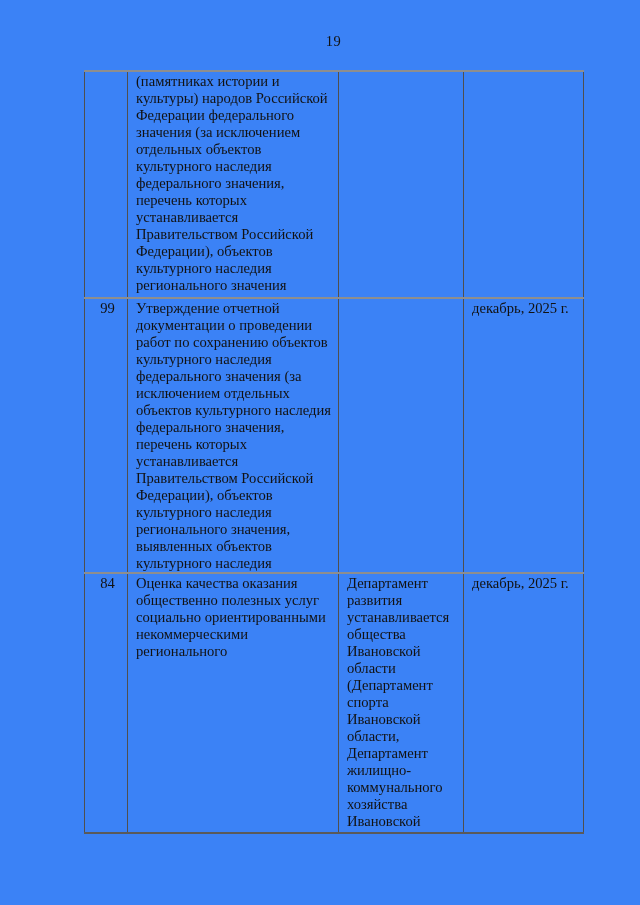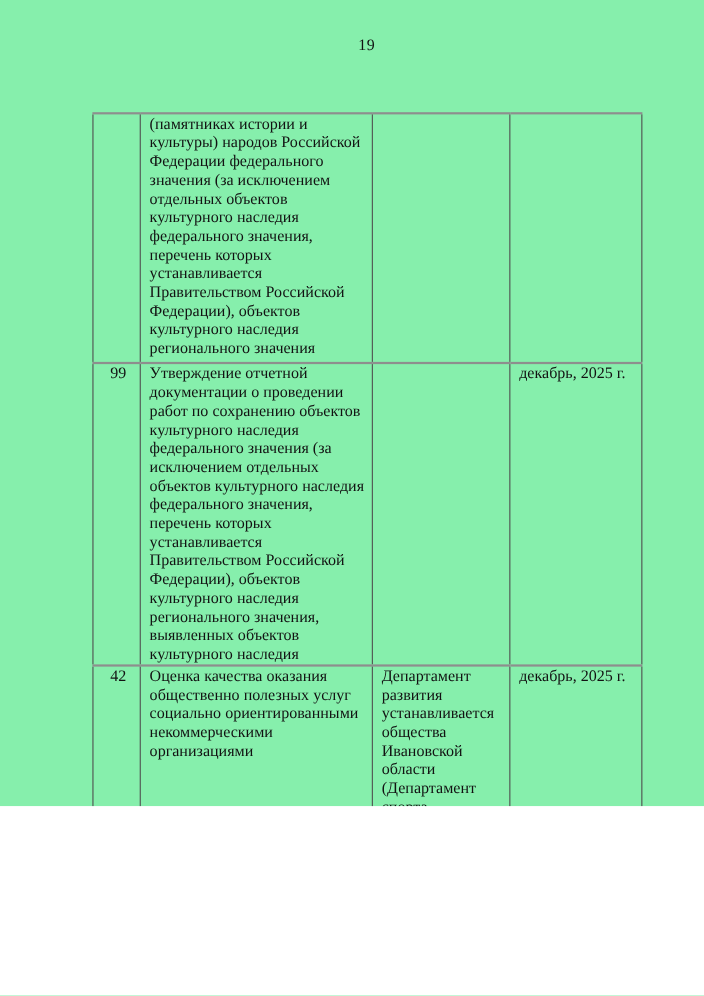--- a/index.html
+++ b/index.html
@@ -3,22 +3,22 @@
 <meta charset="utf-8">
 <style>
   html, body {
     margin: 0;
     padding: 0;
     background: #ffffff;
   }
   .page {
     position: relative;
     width: 640px;
-    height: 733px;
-    background: #86efac;
+    height: 905px;
+    background: #3b82f6;
     overflow: hidden;
     font-family: "Liberation Serif", "DejaVu Serif", serif;
     color: #121212;
   }
   .page-number {
     position: absolute;
     top: 33px;
     left: 84px;
     width: 499px;
     text-align: center;
@@ -27,21 +27,20 @@
   }
   table.doc-table {
     position: absolute;
     left: 84px;
     top: 70px;
     width: 499px;
     border-collapse: collapse;
     table-layout: fixed;
     font-size: 14.6px;
     line-height: 17px;
-    margin-top: 32px;
   }
   table.doc-table td {
     vertical-align: top;
     padding: 1px 5px 0 8px;
     border-left: 1.4px solid #4f4f4f;
     border-right: 1.4px solid #4f4f4f;
     border-top: 2px solid #8e8e8e;
     border-bottom: 2px solid #8e8e8e;
     word-wrap: break-word;
   }
@@ -81,21 +80,21 @@
     </tr>
 
     <tr style="height:275px">
       <td class="num-cell">99</td>
       <td>Утверждение отчетной документации о проведении работ по сохранению объектов культурного наследия федерального значения (за исключением отдельных объектов культурного наследия федерального значения, перечень которых устанавливается Правительством Российской Федерации), объектов культурного наследия регионального значения, выявленных объектов культурного наследия</td>
       <td></td>
       <td class="date-cell">декабрь, 2025 г.</td>
     </tr>
 
     <tr style="height:260px">
-      <td class="num-cell">42</td>
-      <td>Оценка качества оказания общественно полезных услуг социально ориентированными некоммерческими организациями</td>
+      <td class="num-cell">84</td>
+      <td>Оценка качества оказания общественно полезных услуг социально ориентированными некоммерческими регионального</td>
       <td>Департамент развития устанавливается общества Ивановской области (Департамент спорта Ивановской области, Департамент жилищно-коммунального хозяйства Ивановской</td>
       <td class="date-cell">декабрь, 2025 г.</td>
     </tr>
   </tbody>
     </table>
 
 </div>
 
 </body></html>

